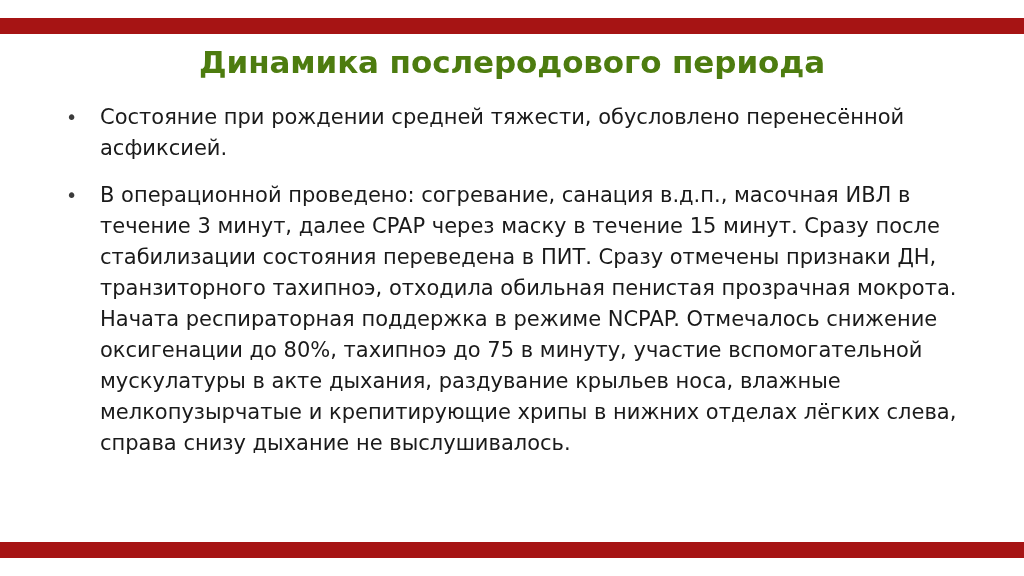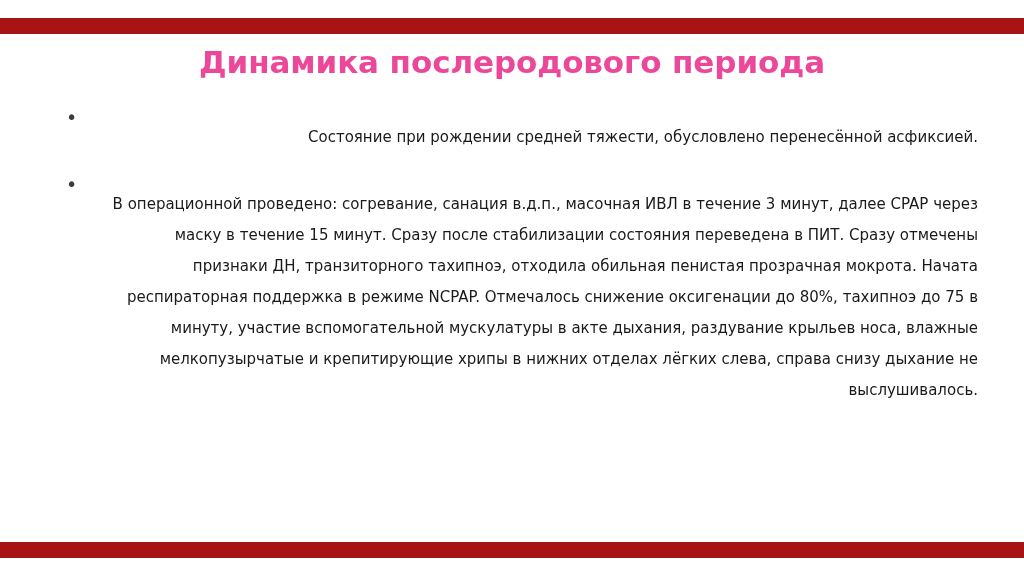--- a/index.html
+++ b/index.html
@@ -33,21 +33,21 @@
   .bar-bottom {
     bottom: 18px;
     height: 16px;
   }
   .title {
     position: absolute;
     top: 44px;
     left: 0;
     width: 1024px;
     text-align: center;
-    color: #ec4899;
+    color: #4d7c0f;
     font-size: 31px;
     font-weight: bold;
     letter-spacing: -0.1px;
   }
   .body {
     position: absolute;
     top: 102px;
     left: 48px;
     width: 930px;
   }
@@ -61,24 +61,23 @@
     color: #3b3b3b;
     font-size: 19px;
     line-height: 31px;
     text-align: left;
     padding-left: 18px;
     box-sizing: border-box;
   }
   .bullet-text {
     flex: 1 1 auto;
     color: #1a1a1a;
-    font-size: 15px;
+    font-size: 21px;
     line-height: 31px;
-    text-align: right;
-    margin-top: 20px;
+    text-align: left;
   }
   .bullet-text b {
     font-weight: normal;
   }
 </style>
 </head>
 <body>
 
 <div class="slide">
 

